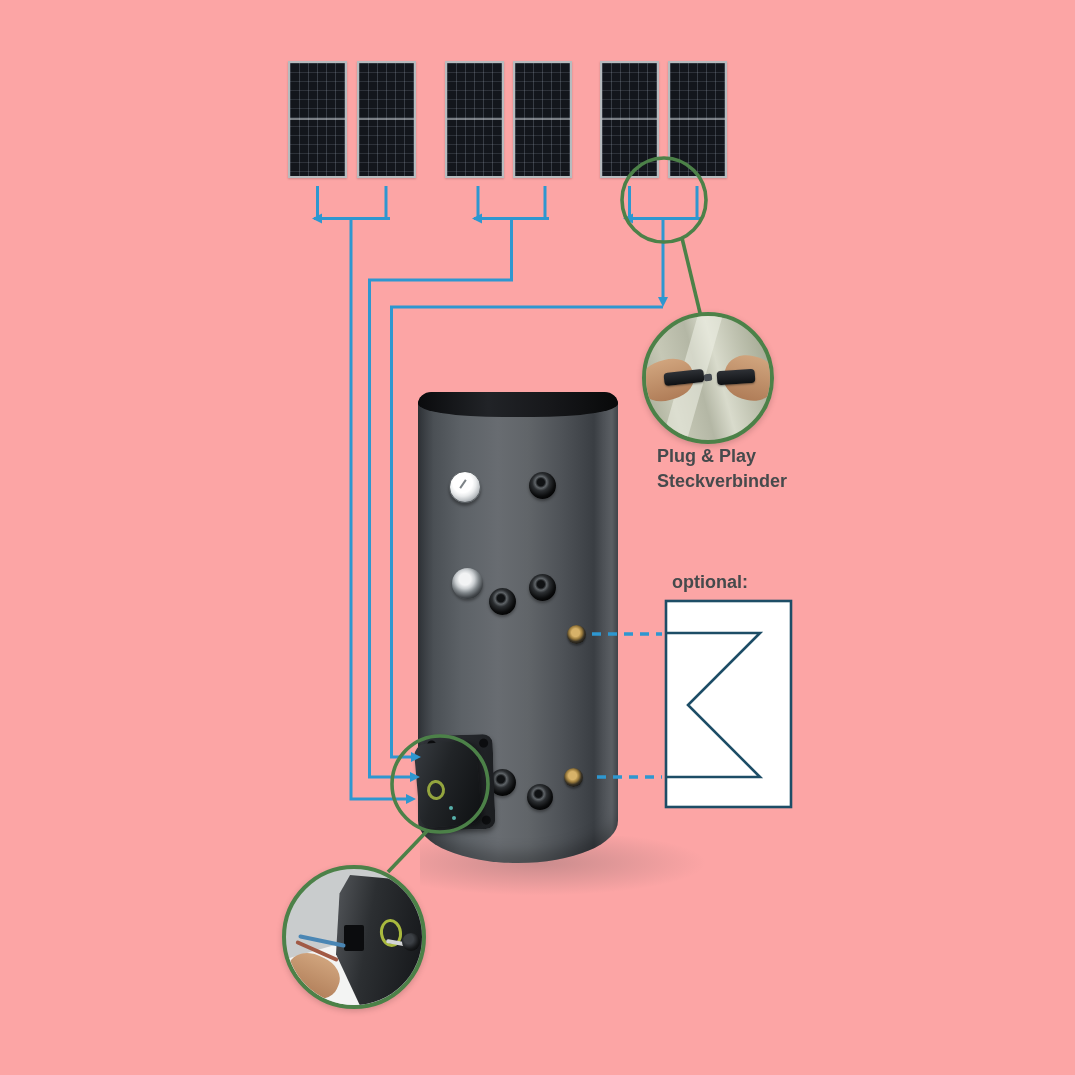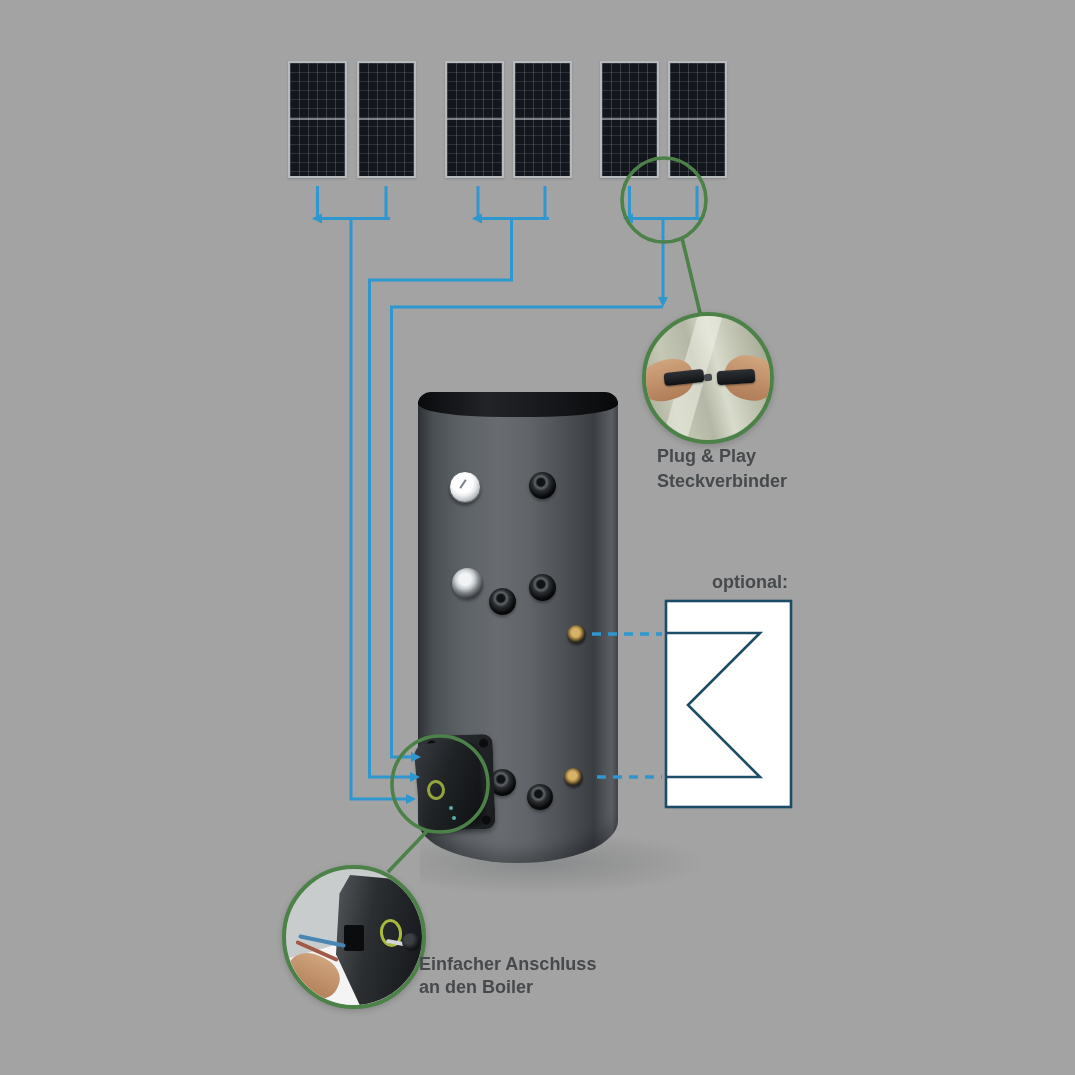--- a/index.html
+++ b/index.html
@@ -1,16 +1,16 @@
 <!DOCTYPE html>
 <html><head>
 <meta charset="utf-8">
 <style>
   html,body{margin:0;padding:0;background:#fff;}
-  .stage{position:relative;width:1075px;height:1075px;background:#a3a3a3;overflow:hidden;
+  .stage{position:relative;width:1075px;height:1075px;background:#fca5a5;overflow:hidden;
          font-family:"Liberation Sans",sans-serif;color:#464a4c;}
   .abs{position:absolute;}
 
   
   .solar-panel{position:absolute;top:61px;width:59px;height:117px;box-sizing:border-box;
     border:2px solid #b7bbbe;
     background-color:#13161c;
     background-image:
       linear-gradient(rgba(205,210,216,.55),rgba(205,210,216,.55)),
       repeating-linear-gradient(90deg, rgba(150,160,175,.28) 0 1px, transparent 1px 9px),
@@ -197,23 +197,19 @@
     <div class="abs ring-b"></div>
     <div class="abs stem-b"></div>
     <div class="abs knob-b"></div>
   </div>
 
   <div class="caption" style="left:657px;top:444px">
     <div>Plug &amp; Play</div>
     <div>Steckverbinder</div>
   </div>
 
-  <div class="caption" style="left:712px;top:570px">
+  <div class="caption" style="left:672px;top:570px">
     <div>optional:</div>
   </div>
 
 
-  <div class="caption" style="left:419px;top:953px;line-height:23px">
-    <div>Einfacher Anschluss</div>
-    <div>an den Boiler</div>
-  </div>
 
 </div>
 
 </body></html>

